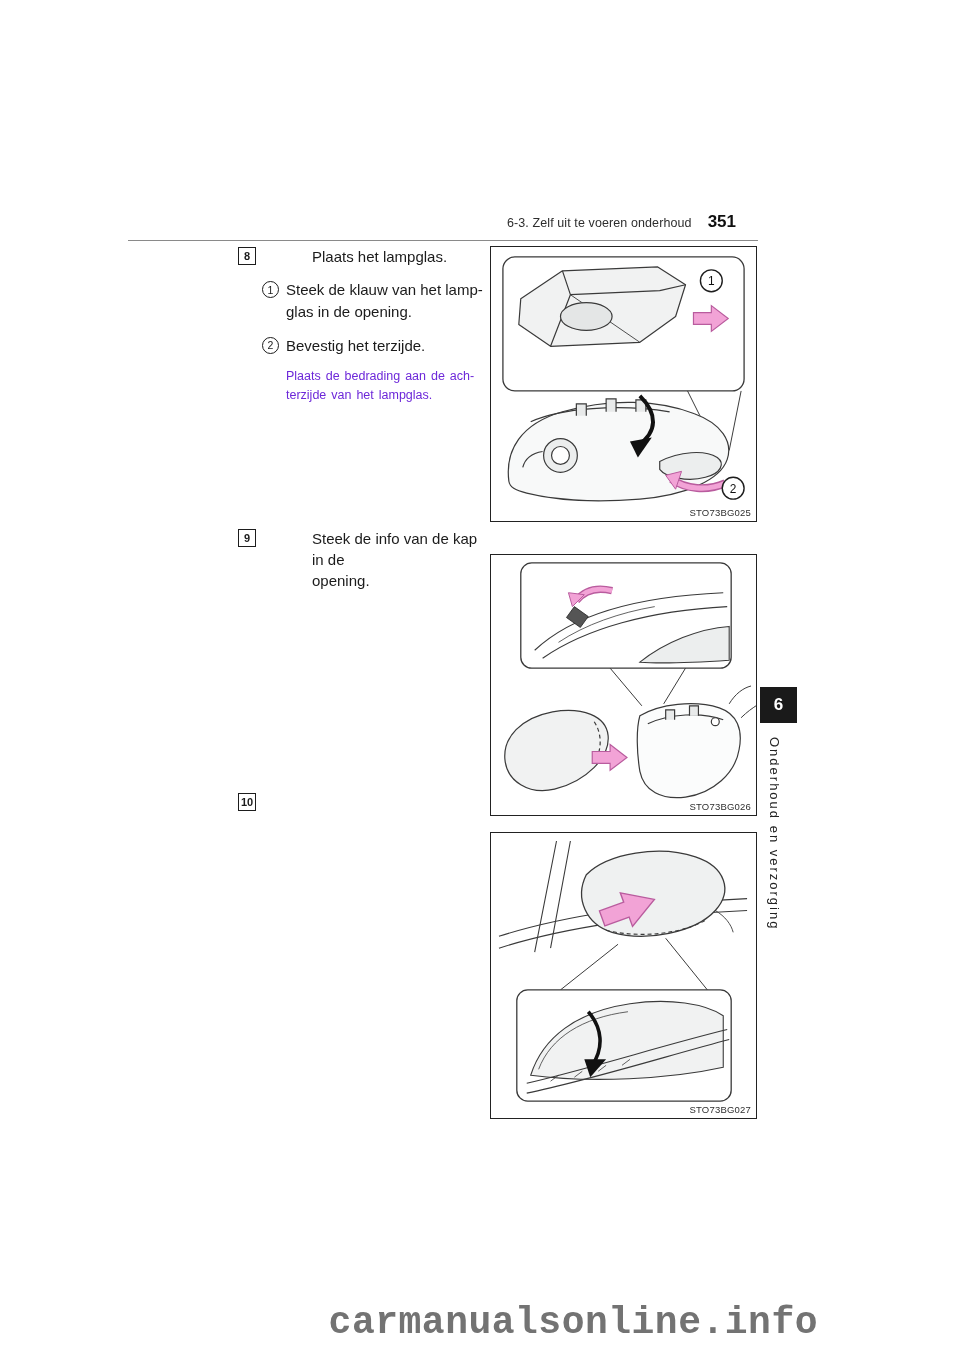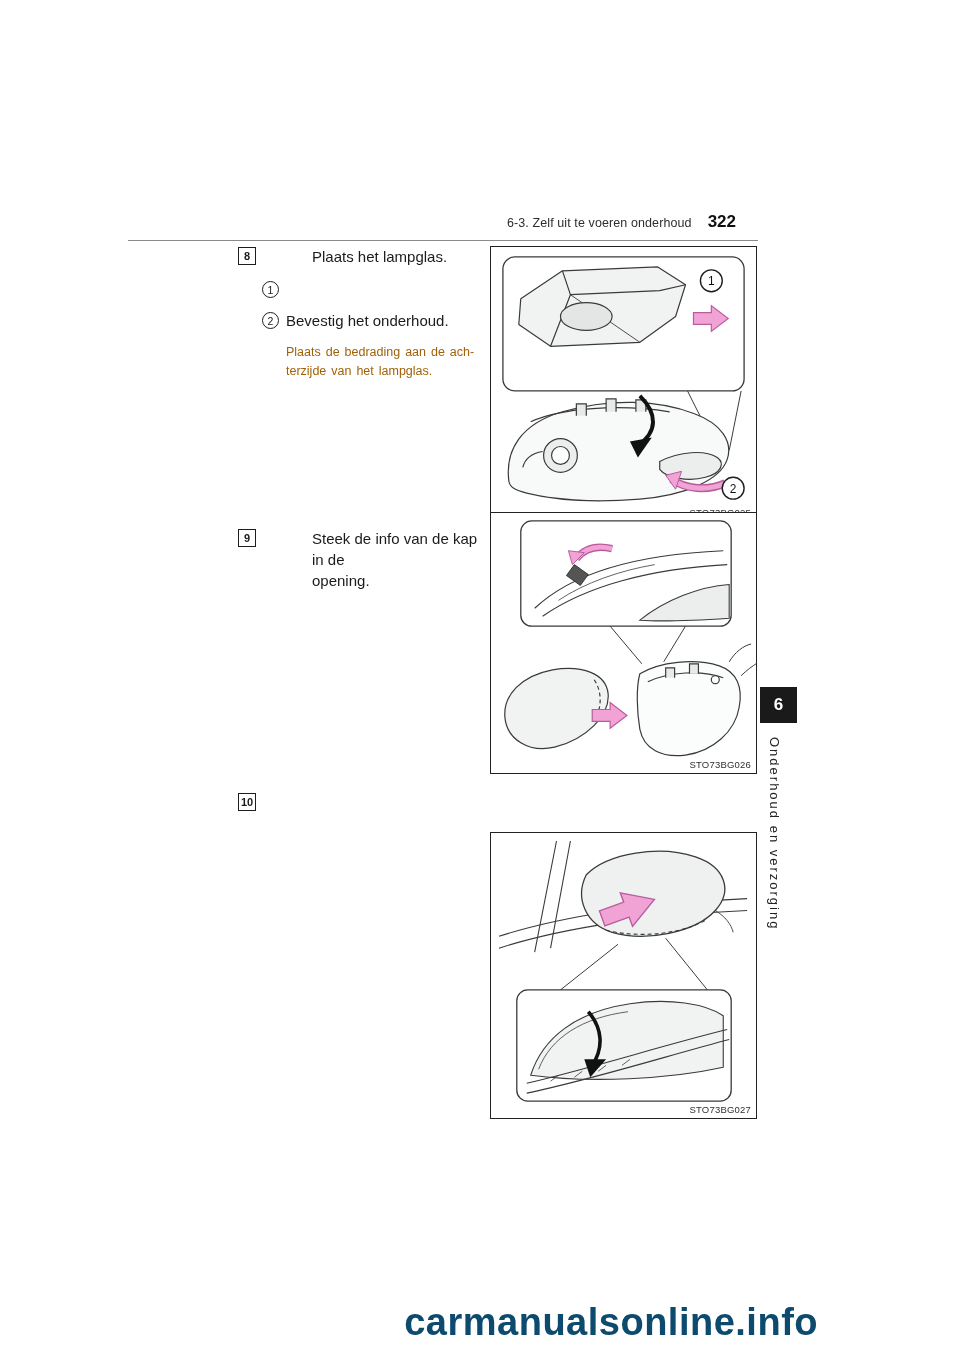--- a/index.html
+++ b/index.html
@@ -22,58 +22,60 @@
   .step { position:absolute; left:238px; width:252px; }
   .step-head { display:flex; gap:8px; align-items:flex-start; }
   .step-num { min-width:18px; height:18px; border:1.6px solid #1d1d1d; font-weight:bold; font-size:11px;
               display:flex; align-items:center; justify-content:center; margin-top:1px; flex:0 0 auto; padding:0 2px; }
   .step-title { font-size:15px; line-height:1.4; white-space:pre-line;margin-left:48px; }
   .wide { word-spacing:4px; }
   .substep { display:flex; gap:7px; margin:12px 0 0 24px; align-items:flex-start; }
   .sub-num { width:17px; height:17px; border:1.4px solid #1d1d1d; border-radius:50%; font-size:10.5px;
              display:flex; align-items:center; justify-content:center; flex:0 0 auto; margin-top:2px; }
   .sub-text { font-size:15px; line-height:1.45; white-space:pre-line; }
-  .note { font-size:12.5px; line-height:1.5; margin:11px 0 0 48px; white-space:pre-line; word-spacing:1.5px; color:#a16207; }
+  .note { font-size:12.5px; line-height:1.5; margin:11px 0 0 48px; white-space:pre-line; word-spacing:1.5px; color:#6d28d9; }
 
   
   .figure { position:absolute; left:490px; width:267px; border:1.2px solid #222222; background:#ffffff; }
   #fig1 { top:246px; height:276px; }
-  #fig2 { top:512px; height:262px; }
+  #fig2 { top:554px; height:262px; }
   #fig3 { top:832px; height:287px; }
   .figure svg { display:block; width:100%; height:100%; }
   .fig-caption { position:absolute; right:5px; bottom:3px; font-size:9.5px; color:#2f2f2f; letter-spacing:0.2px; background:#fff; padding-left:3px; }
 
   
-  .watermark { position:absolute; right:6px; bottom:14px; font-size:38px; font-weight:600; color:#0c4a6e; letter-spacing:0.5px; }
+  .watermark { position:absolute; right:6px; bottom:14px; font-size:38px; font-weight:600; color:#737373; letter-spacing:0.5px;font-family:Liberation Mono, monospace; }
 </style>
 </head>
 <body>
 
 <div class="page">
 
   <div class="header">
     <span class="header-title">6-3. Zelf uit te voeren onderhoud</span>
-    <span class="page-number">322</span>
+    <span class="page-number">351</span>
   </div>
   <div class="header-rule"></div>
 
   <div class="chapter-tab">6</div>
   <div class="side-label">Onderhoud en verzorging</div>
 
   <section class="step" style="top:246px">
     <div class="step-head">
       <span class="step-num">8</span>
       <span class="step-title">Plaats het lampglas.</span>
     </div>
     <div class="substep">
       <span class="sub-num">1</span>
+      <span class="sub-text">Steek de klauw van het lamp-
+glas in de opening.</span>
     </div>
     <div class="substep">
       <span class="sub-num">2</span>
-      <span class="sub-text">Bevestig het onderhoud.</span>
+      <span class="sub-text">Bevestig het terzijde.</span>
     </div>
     <p class="note">Plaats de bedrading aan de ach-
 terzijde van het lampglas.</p>
   </section>
 
   <section class="step" style="top:528px">
     <div class="step-head">
       <span class="step-num">9</span>
       <span class="step-title">Steek de info van de kap in de
 opening.</span>

